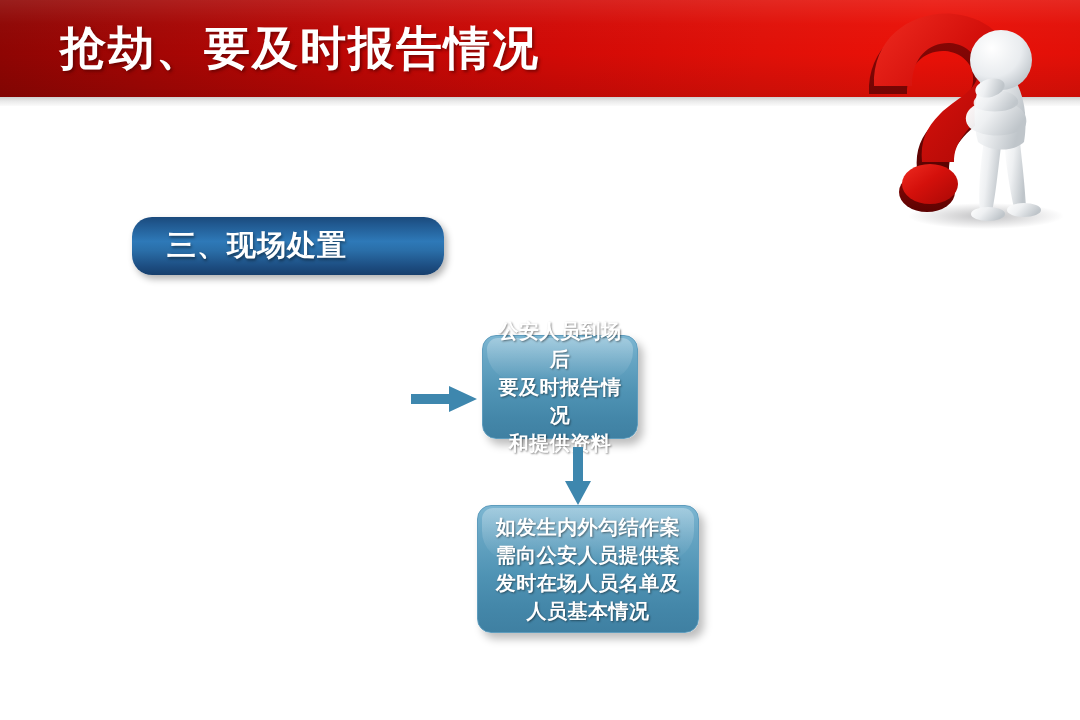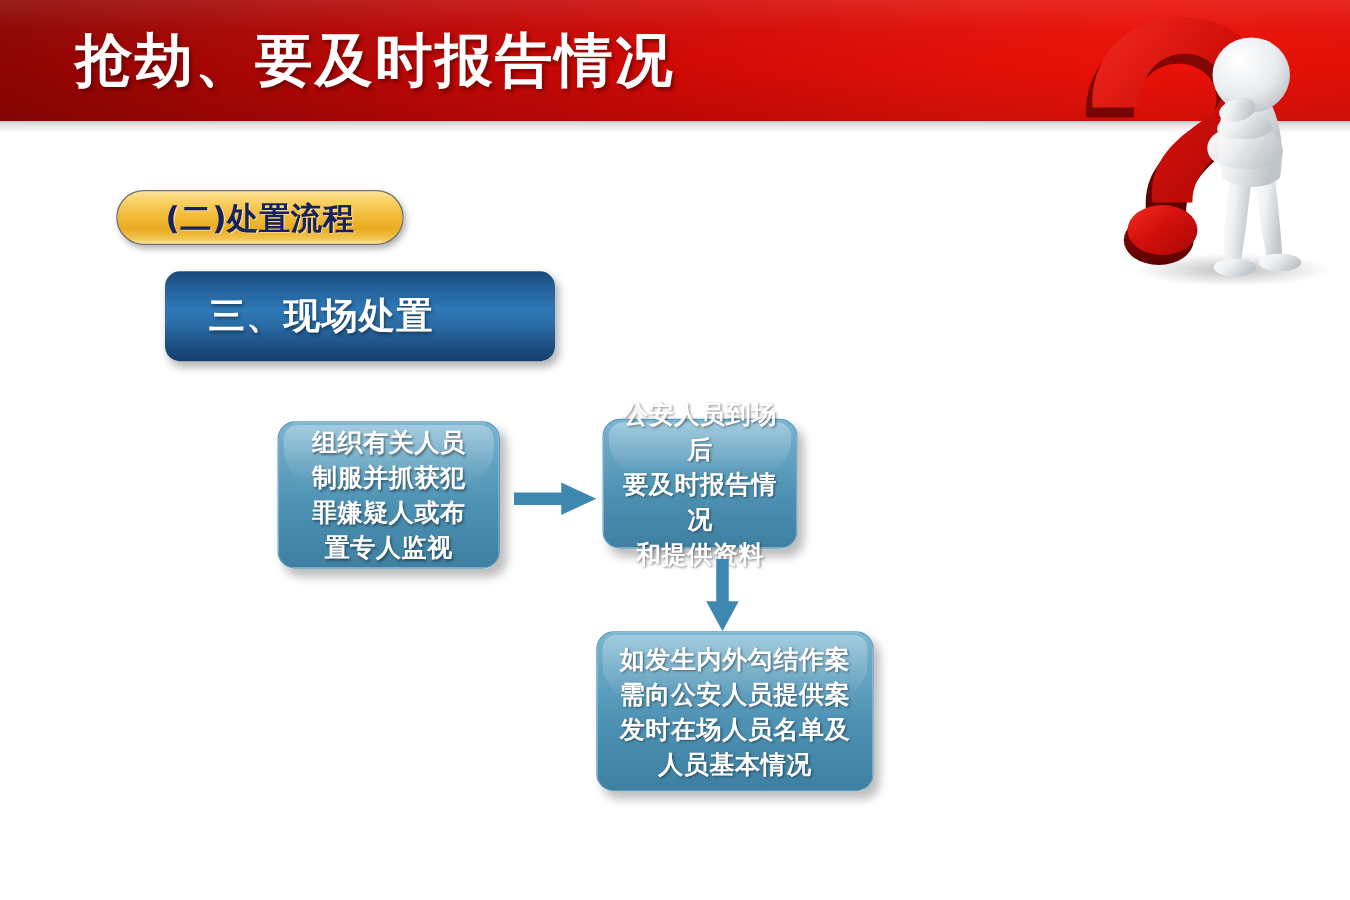--- a/index.html
+++ b/index.html
@@ -113,22 +113,22 @@
     line-height: 1;
     text-shadow: 1px 1px 0 rgba(255,255,255,0.45);
   }
 
   
   .blue-banner {
     position: absolute;
     left: 132px;
     top: 217px;
     width: 312px;
-    height: 72px;
-    border-radius: 12px;
+    height: 58px;
+    border-radius: 20px;
     box-sizing: border-box;
     background:
       linear-gradient(to bottom,
         #1b4a7c 0%,
         #20588f 12%,
         #2e79b8 42%,
         #2a6ea8 58%,
         #1c4c80 86%,
         #173f6c 100%);
     box-shadow: 3px 4px 7px rgba(0,0,0,0.30);
@@ -265,34 +265,25 @@
     <path d="M144 78 C136 96 134 120 140 142 C152 152 176 152 186 142 C190 118 186 94 176 78 Z" fill="url(#bodyG)"></path>
 
     <path d="M140 104 C128 108 124 120 132 128 C146 138 172 138 186 128 C192 120 186 108 174 104 Z" fill="url(#bodyG)" opacity="0.97"></path>
     <path d="M150 92 C138 94 132 102 138 108 C152 114 174 112 180 104 C182 96 170 90 158 90 Z" fill="url(#bodyG)" opacity="0.9"></path>
 
     <ellipse cx="163" cy="60" rx="31" ry="30" fill="url(#headG)"></ellipse>
 
     <ellipse cx="152" cy="88" rx="15" ry="9" fill="url(#bodyG)" transform="rotate(-16 152 88)"></ellipse>
   </svg>
 
-  <div class="gold-pill">
-    <span class="gold-pill-text">(二)处置流程</span>
-  </div>
 
   <div class="blue-banner">
     <span class="blue-banner-text">三、现场处置</span>
   </div>
 
-  <div class="flow-box" id="box1">
-    <span class="flow-text">组织有关人员
-制服并抓获犯
-罪嫌疑人或布
-置专人监视</span>
-  </div>
 
   <div class="flow-box" id="box2">
     <span class="flow-text">公安人员到场后
 要及时报告情况
 和提供资料</span>
   </div>
 
   <div class="flow-box" id="box3">
     <span class="flow-text">如发生内外勾结作案
 需向公安人员提供案

